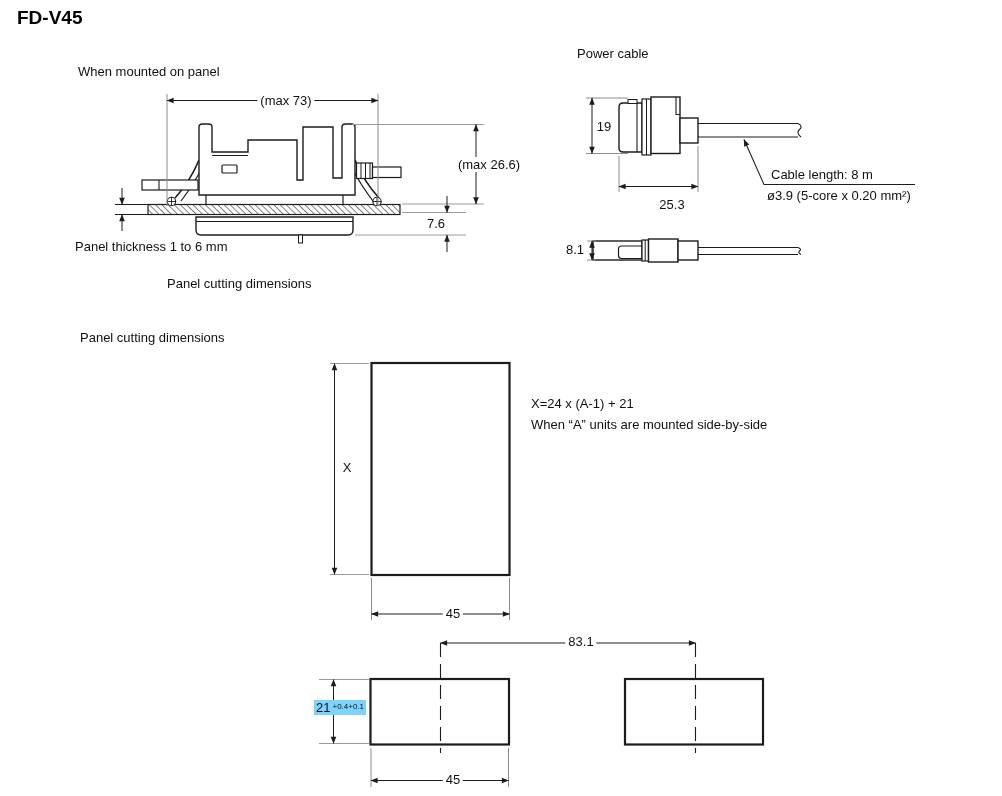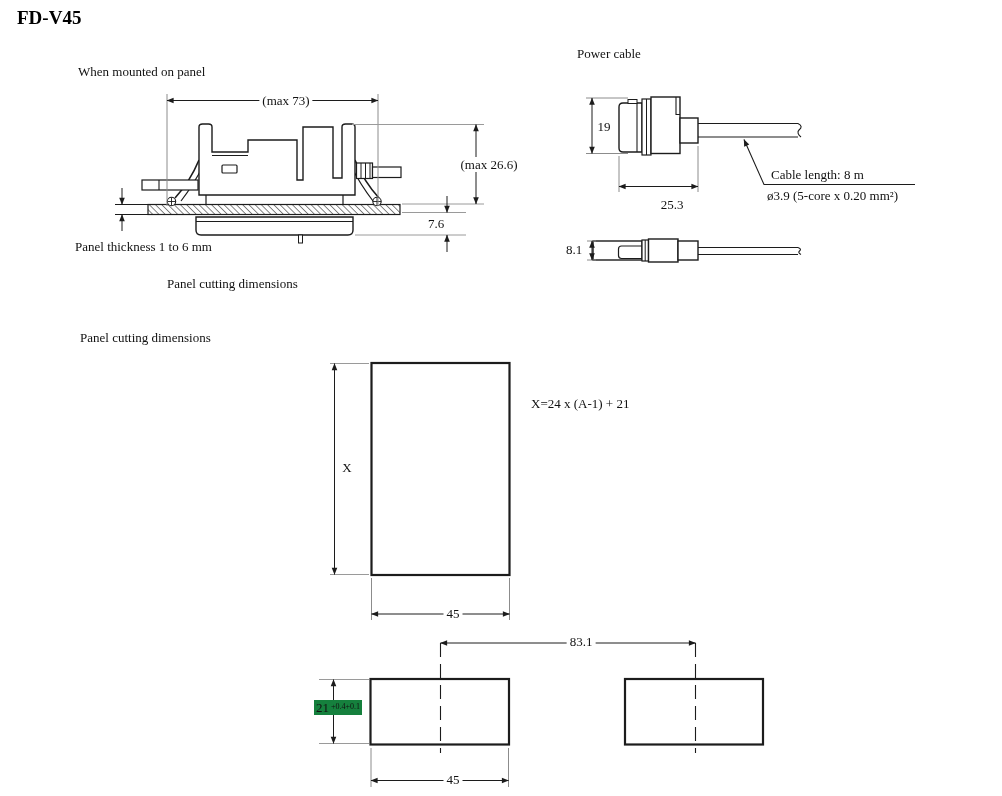--- a/index.html
+++ b/index.html
@@ -1,23 +1,23 @@
 <!DOCTYPE html>
 <html><head>
 <meta charset="utf-8">
 <style>
   html,body{margin:0;padding:0;background:#fff;}
   .page{position:relative;width:932px;height:796px;background:#fff;overflow:hidden;
-        font-family:Liberation Serif, serif;color:#111;}
+        font-family:Liberation Sans, sans-serif;color:#111;}
   .page svg{position:absolute;left:0;top:0;}
   .lbl{position:absolute;font-size:13px;line-height:15px;color:#111;white-space:nowrap;}
   .ttl{position:absolute;font-size:19px;font-weight:bold;color:#000;white-space:nowrap;}
   .c{transform:translateX(-50%);}
   .bg{background:#fff;padding:0 3px;margin-left:13px;}
-  .tolwrap{display:inline-flex;align-items:center;background:#15803d;padding:0 2px;}
+  .tolwrap{display:inline-flex;align-items:center;background:#7dd3fc;padding:0 2px;}
   .tolstack{display:inline-flex;flex-direction:row;font-size:8px;line-height:8.5px;margin-left:2px;}
 </style>
 </head>
 <body>
 
 <div class="page">
 
 <svg width="1002" height="796" viewBox="0 0 1002 796">
   <defs>
     <marker id="arw" viewBox="0 0 10 10" refX="9.5" refY="5" markerWidth="10" markerHeight="7" orient="auto-start-reverse" markerUnits="userSpaceOnUse">
@@ -153,20 +153,21 @@
 <div class="lbl" style="left:577px;top:46px;">Power cable</div>
 <div class="lbl c bg" style="left:591px;top:119px;">19</div>
 <div class="lbl c bg" style="left:659px;top:197px;">25.3</div>
 <div class="lbl" style="left:771px;top:167px;">Cable length: 8 m</div>
 <div class="lbl" style="left:767px;top:188px;">ø3.9 (5-core x 0.20 mm²)</div>
 <div class="lbl" style="left:566px;top:242px;">8.1</div>
 
 <div class="lbl" style="left:80px;top:330px;">Panel cutting dimensions</div>
 <div class="lbl c bg" style="left:334px;top:460px;">X</div>
 <div class="lbl" style="left:531px;top:396px;">X=24 x (A-1) + 21</div>
+<div class="lbl" style="left:531px;top:417px;">When “A” units are mounted side-by-side</div>
 <div class="lbl c bg" style="left:440px;top:606px;">45</div>
 <div class="lbl c bg" style="left:568px;top:634px;">83.1</div>
 
 <div class="lbl tolwrap" style="left:314px;top:700px;">
   <span>21</span>
   <span class="tolstack">
     <span>+0.4</span>
     <span>+0.1</span>
   </span>
 </div>

